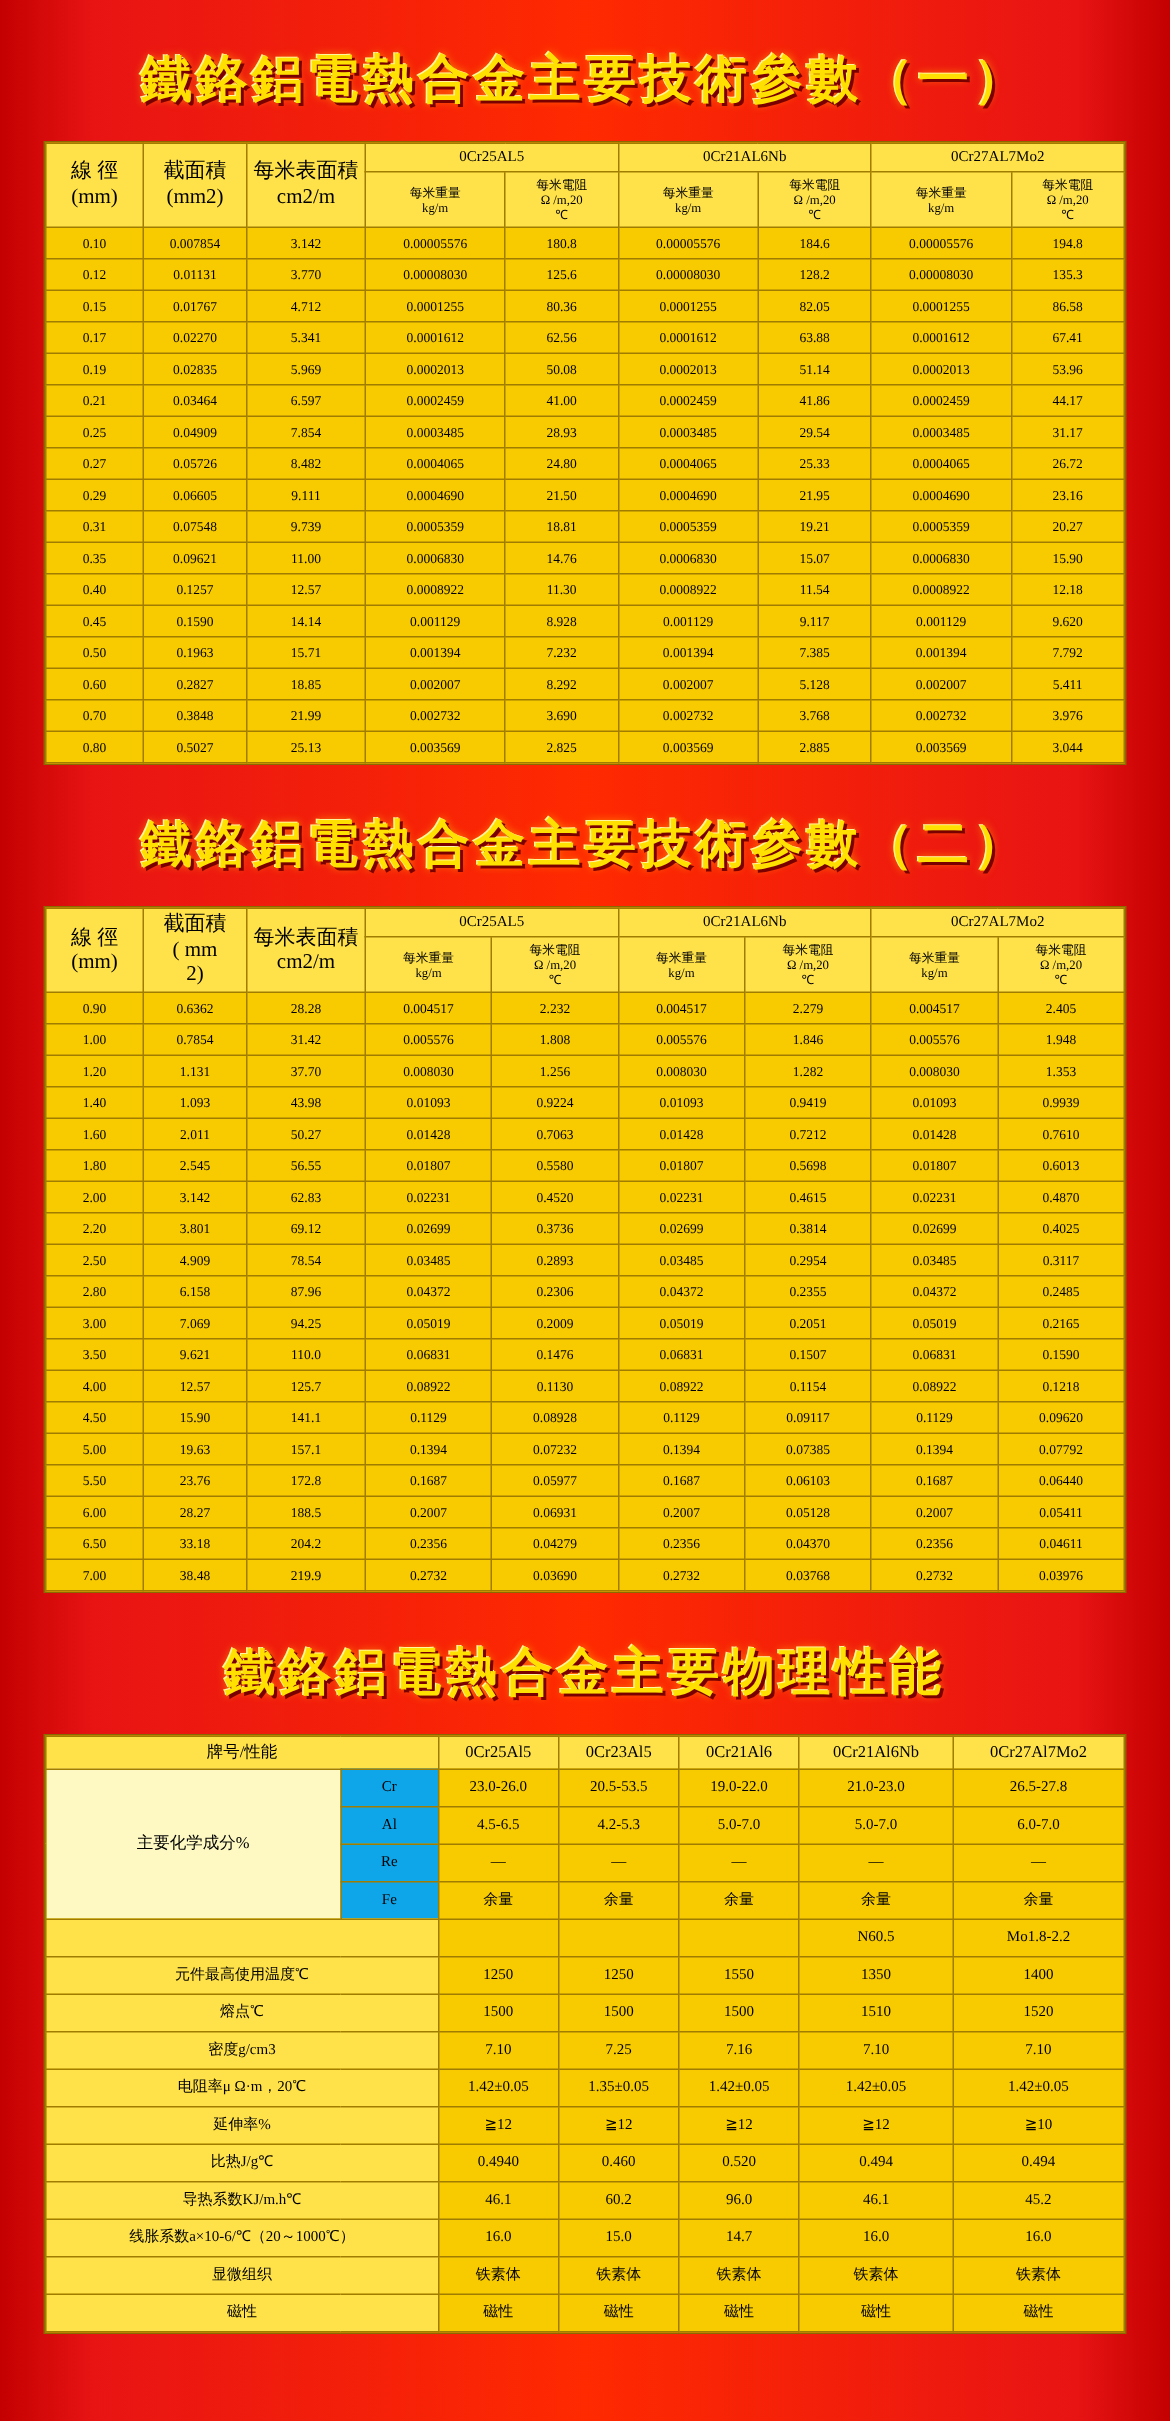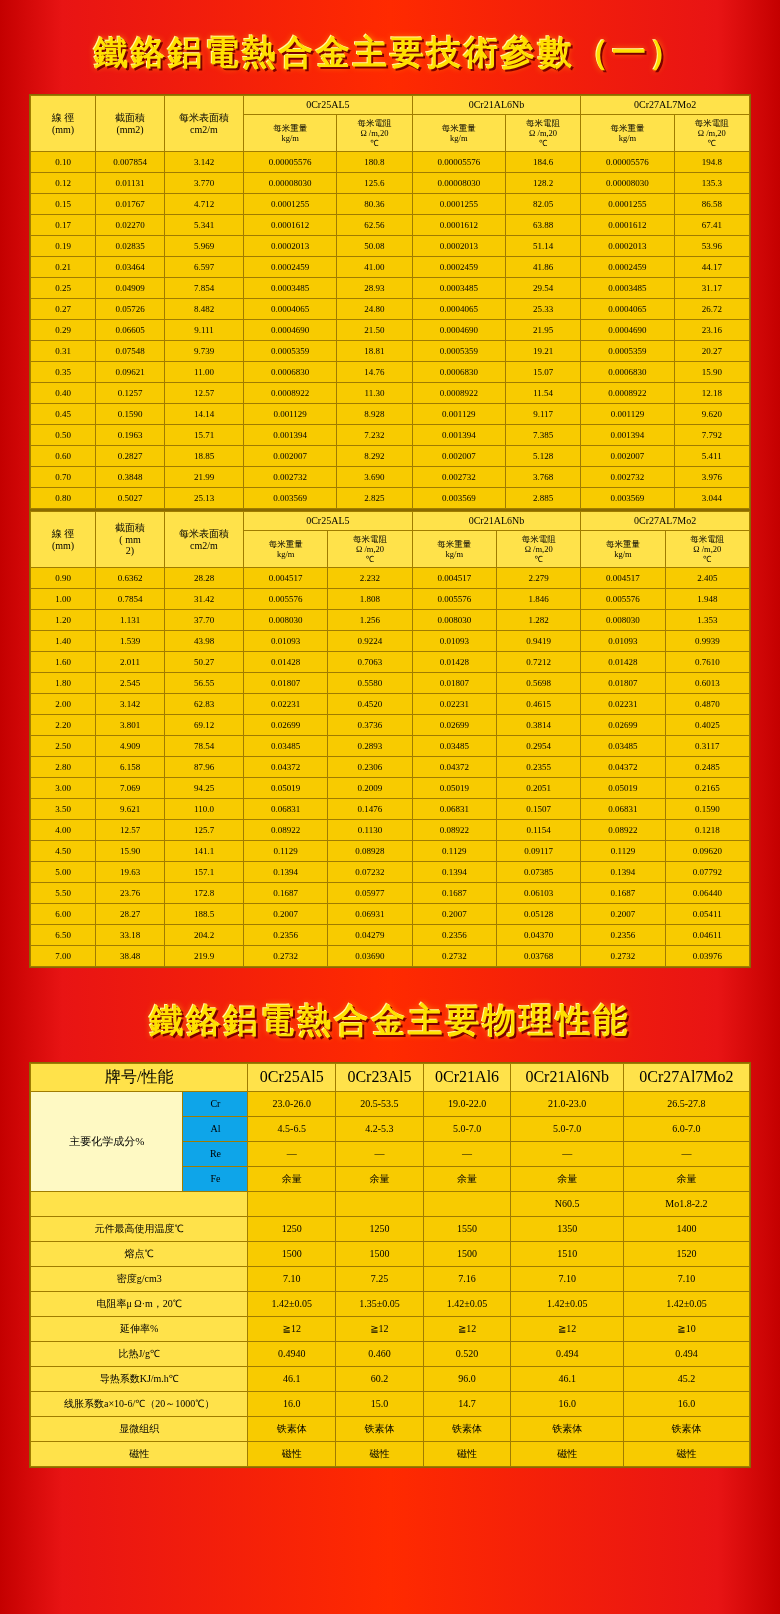--- a/index.html
+++ b/index.html
@@ -46,34 +46,34 @@
     vertical-align:middle;
     font-size:9px;
     font-family:"Liberation Serif", serif;
     color:#000;
     padding:2px 1px;
     line-height:1.15;
   }
   thead td, thead th{
     background:#ffe24a;
     font-weight:normal;
-    font-size:10px;
+    font-size:14px;
     padding:3px 1px;
   }
   tbody td{
     background:#f8cb00;
     height:16px;
   }
   .alloy-head{font-family:"Liberation Serif", serif;font-size:10px;}
   .sub{font-size:8.5px;line-height:1.2;}
   .cn{font-family:"Liberation Serif", serif;}
 
   
   .phys td{font-size:10px;padding:4px 2px;}
-  .phys thead td{font-size:16px;background:#ffe24a;margin-left:20px;}
+  .phys thead td{font-size:11px;background:#ffe24a;margin-left:20px;}
   .phys .rowhead{background:#ffe24a;}
   .phys .vhead{background:#fef9c3;font-size:11px;}
   .phys .sublabel{background:#0ea5e9;width:60px;}
   .spacer{height:26px;}
 </style>
 </head>
 <body>
 
 <div class="page">
 
@@ -314,20 +314,21 @@
             <td>2.825</td>
             <td>0.003569</td>
             <td>2.885</td>
             <td>0.003569</td>
             <td>3.044</td>
           </tr>
         </tbody>
     </table>
   </div>
 
+  <h1 class="title title-2">鐵鉻鋁電熱合金主要技術參數（二）</h1>
 
   <div class="tablewrap">
     <table>
       <thead>
         <tr>
           <td rowspan="2" style="width:62px">
             <div class="cn">線 徑</div>
             <div class="cn">(mm)</div>
           </td>
           <td rowspan="2" style="width:66px">
@@ -402,21 +403,21 @@
             <td>37.70</td>
             <td>0.008030</td>
             <td>1.256</td>
             <td>0.008030</td>
             <td>1.282</td>
             <td>0.008030</td>
             <td>1.353</td>
           </tr>
           <tr>
             <td>1.40</td>
-            <td>1.539</td>
+            <td>1.093</td>
             <td>43.98</td>
             <td>0.01093</td>
             <td>0.9224</td>
             <td>0.01093</td>
             <td>0.9419</td>
             <td>0.01093</td>
             <td>0.9939</td>
           </tr>
           <tr>
             <td>1.60</td>

